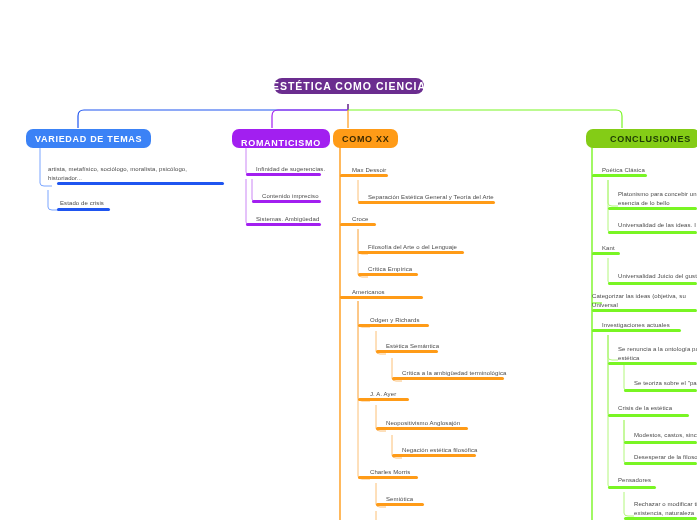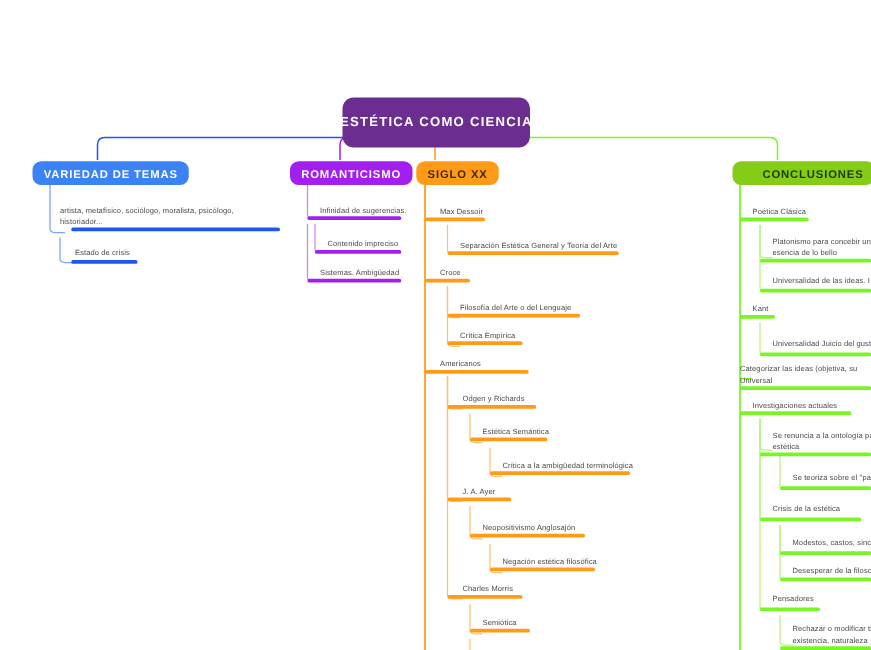--- a/index.html
+++ b/index.html
@@ -38,21 +38,21 @@
     background: #6b2d8f;
     font-size: 10.5px;
     letter-spacing: 1px;
     border-radius: 9px;
   }
   .branch-node {
     height: 19px;
     padding: 0 9px;
   }
   .branch-blue   { background: #3b82f6; color: #ffffff; }
-  .branch-purple { background: #a21ff0; color: #ffffff; }
+  .branch-purple { background: #a21ff0; color: #ffffff; align-items: flex-end; }
   .branch-orange { background: #ff9b17; color: #3d2a00; }
   .branch-green  { background: #84cc16; color: #1d3a05; padding-left: 24px; }
 
   .leaf {
     position: absolute;
     font-size: 6px;
     line-height: 8.5px;
     color: #4a4a4a;
     white-space: nowrap;
     letter-spacing: 0.1px;
@@ -129,32 +129,32 @@
   <path d="M592 331 L602 331" stroke="#79f523" stroke-width="1.2"></path>
   <path d="M608 335 L608 357 Q608 360 612 360 L618 360" stroke="#b2f77d" stroke-width="1"></path>
   <path d="M624 364 L624 388 Q624 391 628 391 L634 391" stroke="#b2f77d" stroke-width="1"></path>
   <path d="M608 335 L608 413 Q608 416 612 416 L618 416" stroke="#b2f77d" stroke-width="1"></path>
   <path d="M624 420 L624 440 Q624 443 628 443 L634 443" stroke="#b2f77d" stroke-width="1"></path>
   <path d="M624 420 L624 461 Q624 464 628 464 L634 464" stroke="#b2f77d" stroke-width="1"></path>
   <path d="M608 335 L608 485 Q608 488 612 488 L618 488" stroke="#b2f77d" stroke-width="1"></path>
   <path d="M624 492 L624 513 Q624 516 628 516 L634 516" stroke="#b2f77d" stroke-width="1"></path>
 </svg>
 
-<div class="node root-node" style="left:274px; top:78px; width:150px; height:40px;text-align:right;">
+<div class="node root-node" style="left:274px; top:78px; width:150px; height:16px;text-align:right;">
   <span>ESTÉTICA COMO CIENCIA</span>
 </div>
 
 <div class="node branch-node branch-blue" style="left:26px; top:129px;">
   <span>VARIEDAD DE TEMAS</span>
 </div>
 <div class="node branch-node branch-purple" style="left:232px; top:129px;">
   <span>ROMANTICISMO</span>
 </div>
 <div class="node branch-node branch-orange" style="left:333px; top:129px;">
-  <span>SIGLO XX</span>
+  <span>COMO XX</span>
 </div>
 <div class="node branch-node branch-green" style="left:586px; top:129px;">
   <span>CONCLUSIONES</span>
 </div>
 
 <div class="leaf wrap" style="left:48px; top:165px; width:170px;">artista, metafísico, sociólogo, moralista, psicólogo, historiador...</div>
 <div class="bar bar-blue" style="left:57px; top:182px; width:167px;"></div>
 
 <div class="leaf" style="left:60px; top:199px;">Estado de crisis</div>
 <div class="bar bar-blue" style="left:57px; top:208px; width:53px;"></div>

